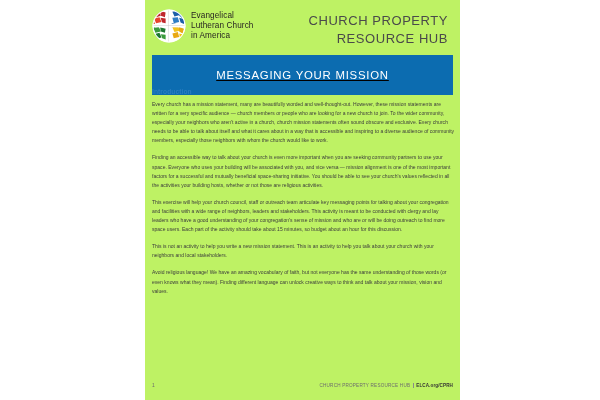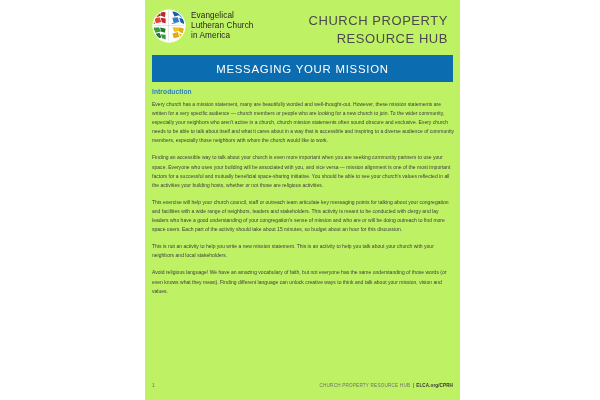--- a/index.html
+++ b/index.html
@@ -78,25 +78,26 @@
     padding-top: 3px;
     white-space: pre-line;
   }
 
   
   .title-banner {
     position: absolute;
     left: 7px;
     top: 55px;
     width: 301px;
-    height: 27px;
+    height: 40px;
     background: #0c6cb0;
     display: flex;
     align-items: center;
     justify-content: center;
+    text-decoration: underline;
   }
 
   .title-banner-text {
     color: #ffffff;
     font-size: 11.4px;
     letter-spacing: 0.75px;
     font-weight: 400;
   }
 
   

